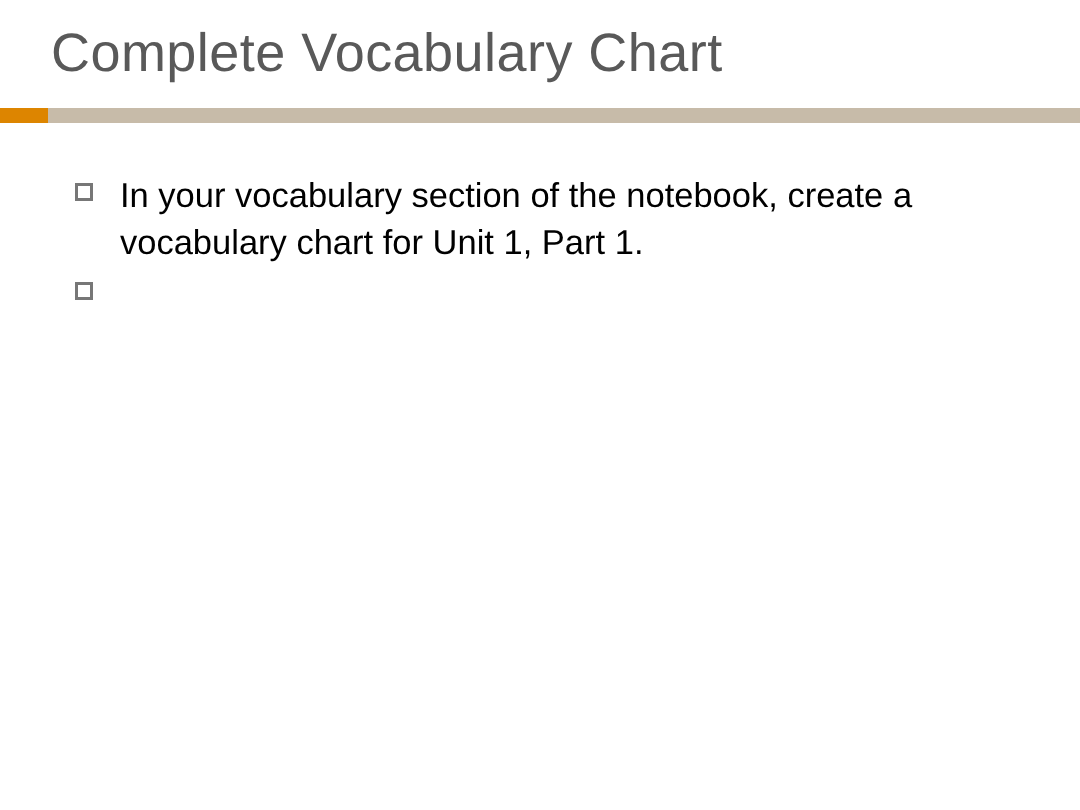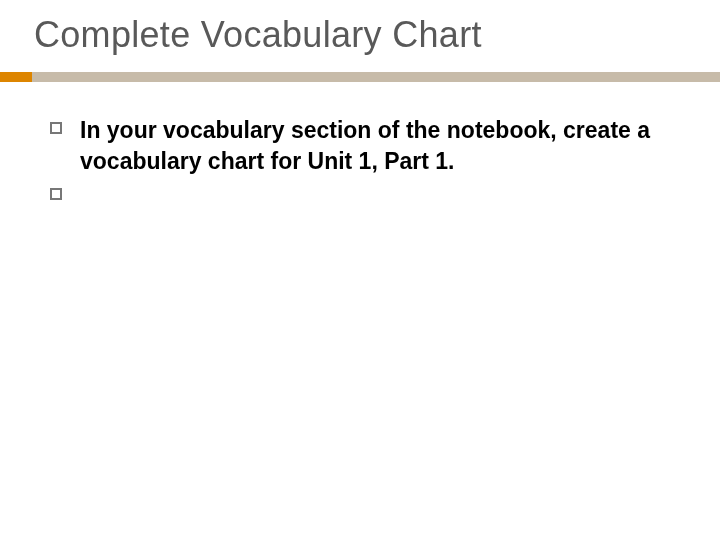--- a/index.html
+++ b/index.html
@@ -47,21 +47,20 @@
 .body {
   position: absolute;
   left: 50px;
   top: 115px;
   width: 620px;
 }
 .item {
   display: flex;
   align-items: flex-start;
   margin-bottom: 4px;
-  font-weight: bold;
 }
 .bullet {
   width: 12px;
   height: 12px;
   min-width: 12px;
   border: 2px solid #777777;
   box-sizing: border-box;
   margin-top: 7px;
   margin-right: 18px;
 }

